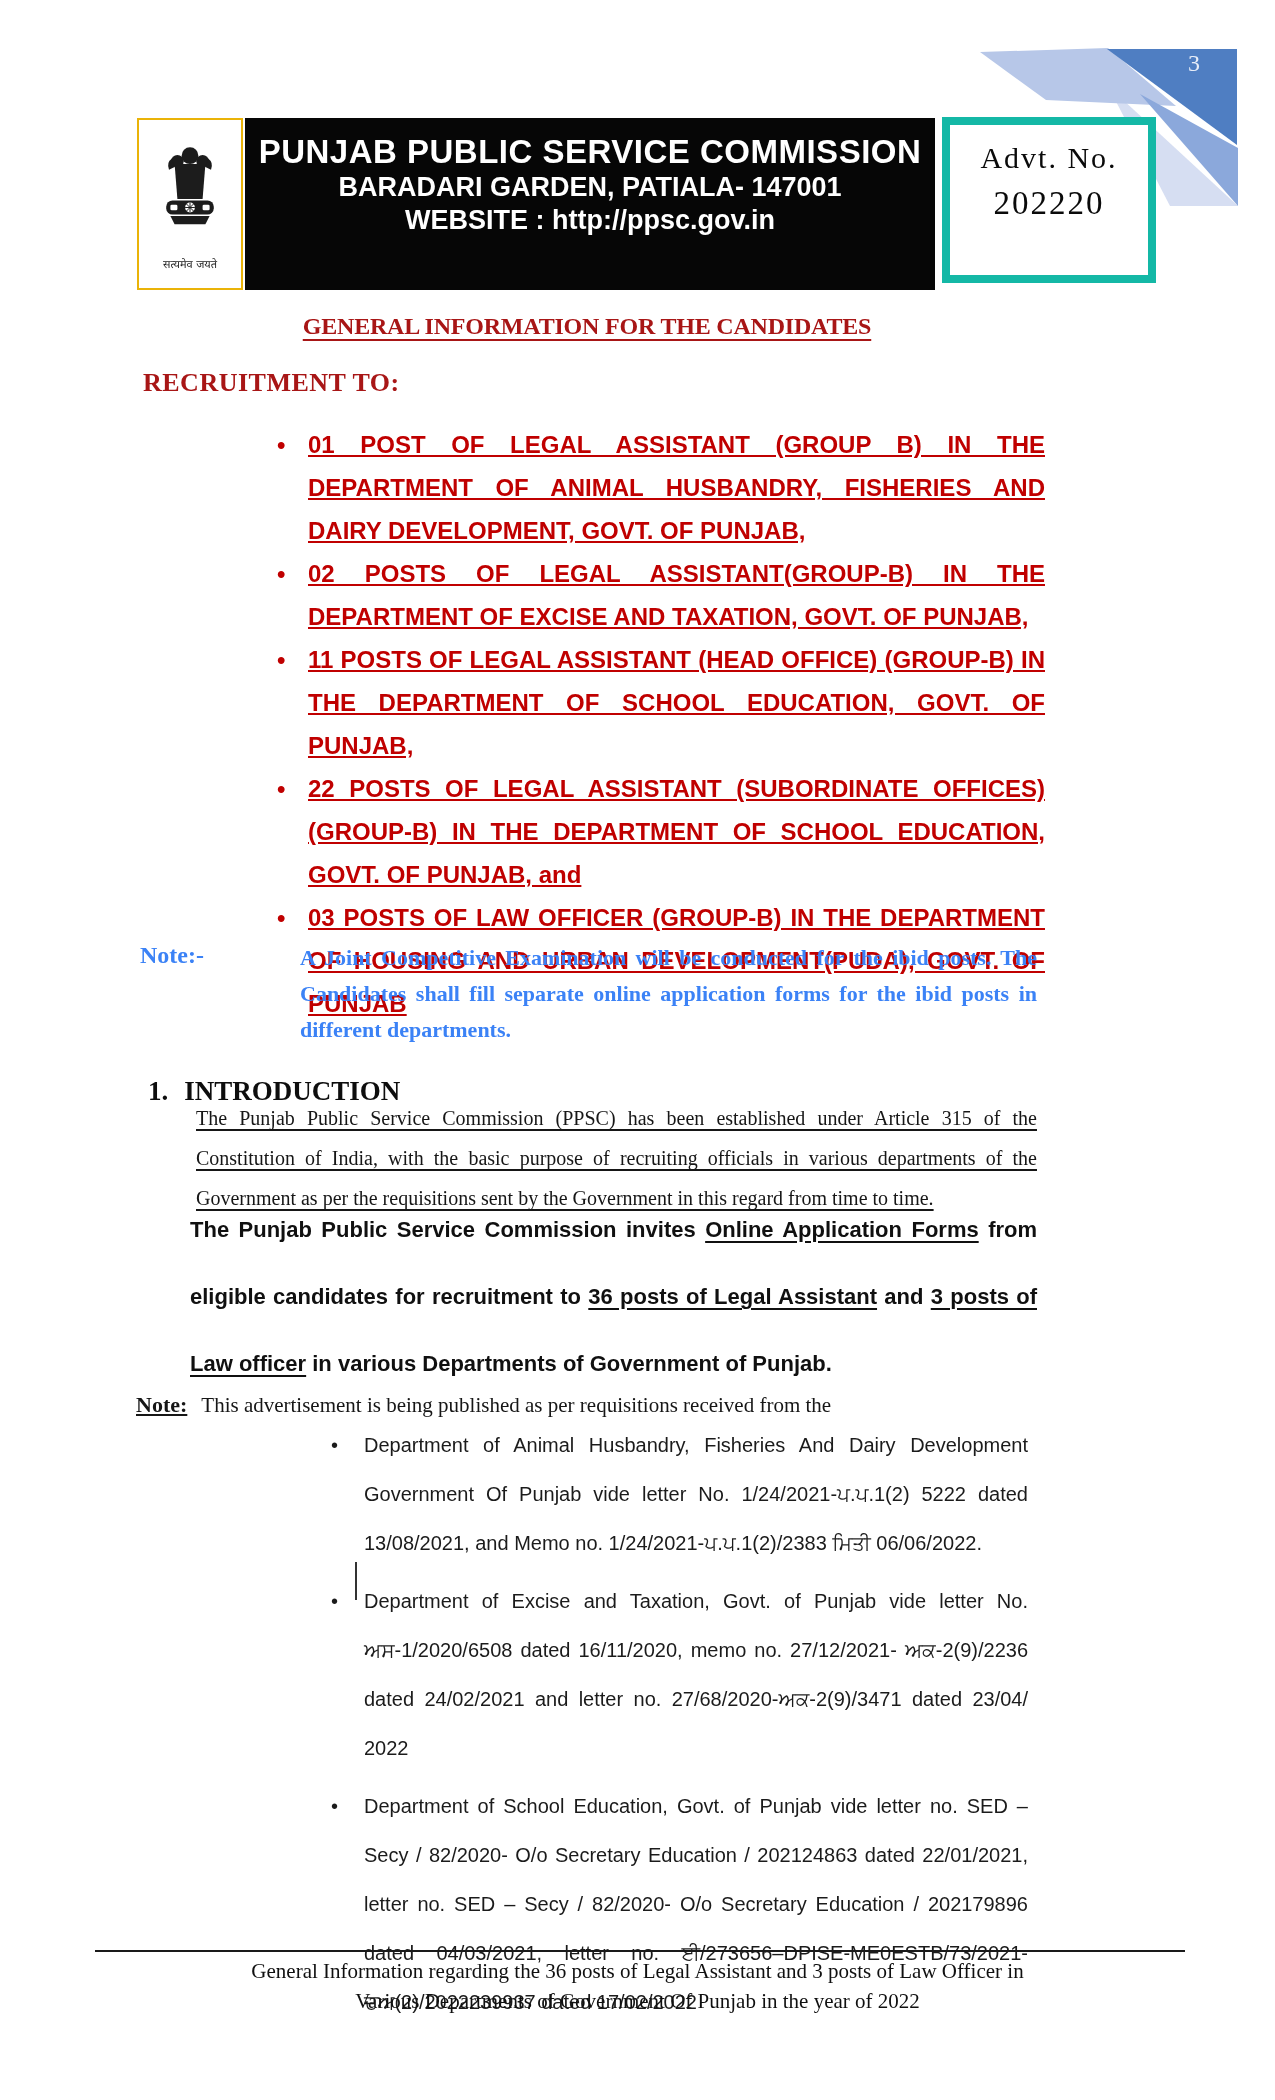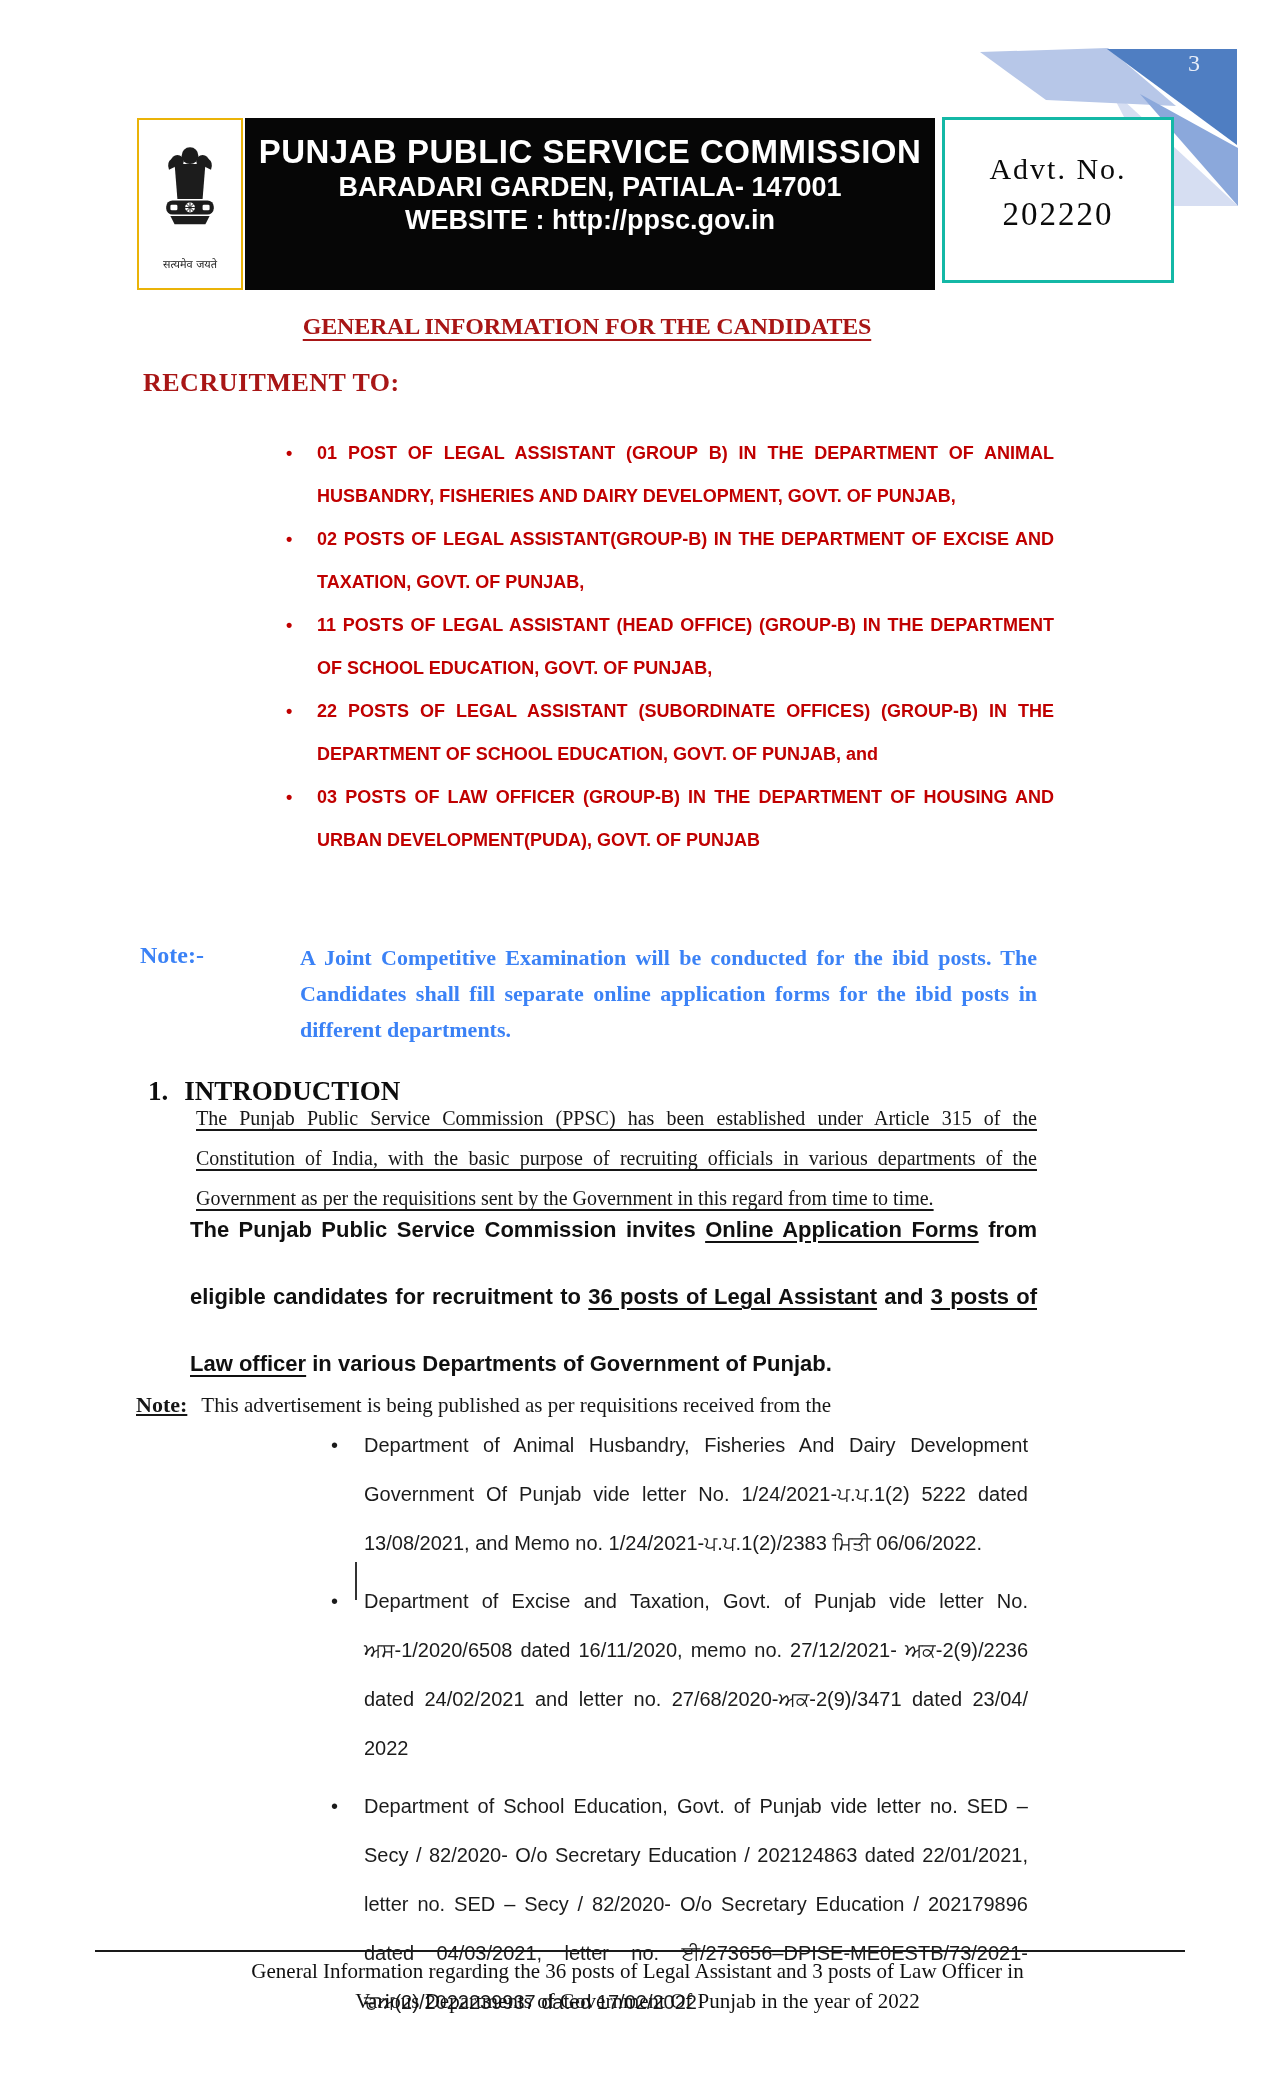--- a/index.html
+++ b/index.html
@@ -15,35 +15,35 @@
   .logo-box{position:absolute;left:137px;top:118px;width:106px;height:172px;background:#fff;
             border:2px solid #eab308;box-sizing:border-box;display:flex;flex-direction:column;
             align-items:center;justify-content:flex-start;padding-top:6px;}
   .emblem-svg{width:70px;height:128px;display:block;}
   .motto{font-size:11px;color:#222;margin-top:2px;font-family:"DejaVu Sans",sans-serif;white-space:nowrap;}
   .black-box{position:absolute;left:245px;top:118px;width:690px;height:172px;background:#060606;
              color:#fff;text-align:center;box-sizing:border-box;padding-top:15px;}
   .org{font-size:33px;font-weight:bold;letter-spacing:.5px;line-height:37px;}
   .addr{font-size:27px;font-weight:bold;line-height:31px;margin-top:2px;}
   .web{font-size:27px;font-weight:bold;line-height:31px;margin-top:2px;}
-  .advt-box{position:absolute;left:942px;top:117px;width:232px;height:166px;border:3px solid #14b8a6;
+  .advt-box{position:absolute;left:942px;top:117px;width:214px;height:166px;border:8px solid #14b8a6;
             box-sizing:border-box;background:#fff;text-align:center;
-            font-family:"Liberation Serif","DejaVu Serif",serif;padding-top:32px;}
+            font-family:"Liberation Serif","DejaVu Serif",serif;padding-top:16px;}
   .advt-label{font-size:30px;letter-spacing:2px;color:#0a0a0a;}
   .advt-number{font-size:33px;letter-spacing:2px;margin-top:10px;color:#0a0a0a;}
 
   
   .doc-title{position:absolute;left:137px;top:313px;width:900px;text-align:center;
              font-family:"Liberation Serif","DejaVu Serif",serif;font-weight:bold;font-size:24px;
              color:#A81616;text-decoration:underline;text-underline-offset:5px;letter-spacing:-.2px;}
   .recruit-head{position:absolute;left:143px;top:368px;
              font-family:"Liberation Serif","DejaVu Serif",serif;font-weight:bold;font-size:26px;
              color:#A81616;letter-spacing:.5px;}
-  .red-bullets{position:absolute;left:267px;top:415px;width:770px;margin:17px;padding:0;list-style:none;
-             color:#C00000;font-weight:bold;font-size:18px;line-height:43px;text-align:justify;}
+  .red-bullets{position:absolute;left:267px;top:415px;width:770px;margin:8px;padding:0;list-style:none;
+             color:#C00000;font-weight:bold;font-size:24px;line-height:43px;text-align:justify;text-decoration:underline;}
   .red-bullets li{position:relative;padding-left:33px;margin:0;}
   .red-bullets li::before{content:"\2022";position:absolute;left:2px;}
 
   .note-label{position:absolute;left:140px;top:942px;
              font-family:"Liberation Serif","DejaVu Serif",serif;font-weight:bold;font-size:24px;color:#3b82f6;}
   .note-text{position:absolute;left:300px;top:940px;width:737px;text-align:justify;
              font-family:"Liberation Serif","DejaVu Serif",serif;font-weight:bold;font-size:22px;
              line-height:36px;color:#3b82f6;}
 
   

